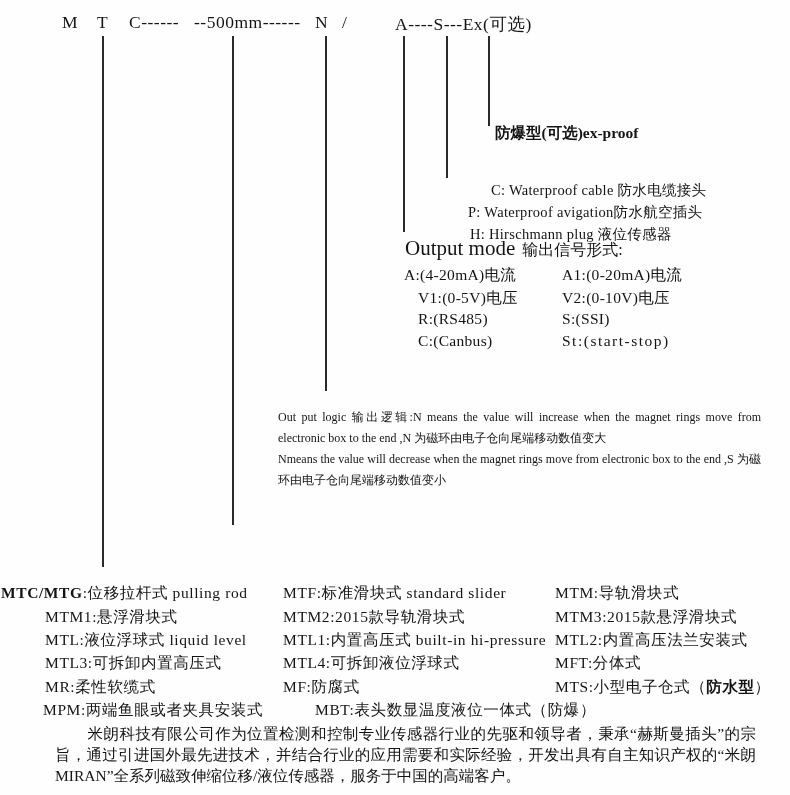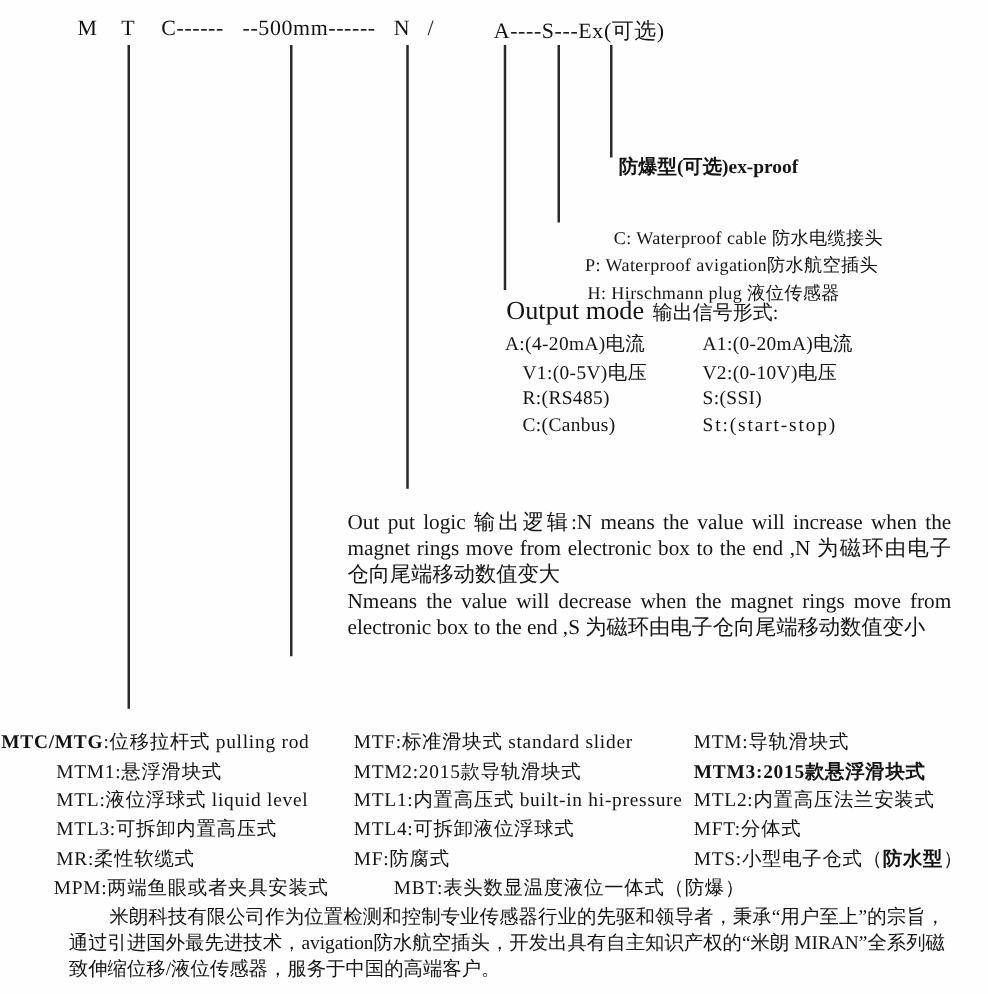--- a/index.html
+++ b/index.html
@@ -53,21 +53,21 @@
     letter-spacing: 0.3px;
   }
   .opt-wide {
     letter-spacing: 1.5px;
   }
   .logic {
     position: absolute;
     left: 278px;
     top: 407px;
     width: 483px;
-    font-size: 17px;
+    font-size: 12px;
     line-height: 21px;
     text-align: justify;
   }
   .logic p {
     margin: 0;
   }
   .stroke-line {
     font-size: 15.5px;
     letter-spacing: 0.2px;
   }
@@ -141,33 +141,33 @@
   </div>
 
 
   <div>
     <div class="model-cell" style="left:1px;   top:583px;"><span class="b">MTC/MTG</span><span>:位移拉杆式 pulling rod</span></div>
     <div class="model-cell" style="left:283px; top:583px;">MTF:标准滑块式 standard slider</div>
     <div class="model-cell" style="left:555px; top:583px;">MTM:导轨滑块式</div>
 
     <div class="model-cell" style="left:45px;  top:607px;">MTM1:悬浮滑块式</div>
     <div class="model-cell" style="left:283px; top:607px;">MTM2:2015款导轨滑块式</div>
-    <div class="model-cell" style="left:555px; top:607px;font-weight:bold;">MTM3:2015款悬浮滑块式</div>
+    <div class="model-cell" style="left:555px; top:607px;">MTM3:2015款悬浮滑块式</div>
 
     <div class="model-cell" style="left:45px;  top:630px;">MTL:液位浮球式 liquid level</div>
     <div class="model-cell" style="left:283px; top:630px;">MTL1:内置高压式 built-in hi-pressure</div>
     <div class="model-cell" style="left:555px; top:630px;">MTL2:内置高压法兰安装式</div>
 
     <div class="model-cell" style="left:45px;  top:653px;">MTL3:可拆卸内置高压式</div>
     <div class="model-cell" style="left:283px; top:653px;">MTL4:可拆卸液位浮球式</div>
     <div class="model-cell" style="left:555px; top:653px;">MFT:分体式</div>
 
     <div class="model-cell" style="left:45px;  top:677px;">MR:柔性软缆式</div>
     <div class="model-cell" style="left:283px; top:677px;">MF:防腐式</div>
     <div class="model-cell" style="left:555px; top:677px;"><span>MTS:小型电子仓式（</span><span class="b">防水型</span><span>）</span></div>
 
     <div class="model-cell" style="left:43px;  top:700px;">MPM:两端鱼眼或者夹具安装式</div>
     <div class="model-cell" style="left:315px; top:700px;">MBT:表头数显温度液位一体式（防爆）</div>
   </div>
 
-  <div class="company">米朗科技有限公司作为位置检测和控制专业传感器行业的先驱和领导者，秉承“用户至上”的宗旨，通过引进国外最先进技术，avigation防水航空插头，开发出具有自主知识产权的“米朗 MIRAN”全系列磁致伸缩位移/液位传感器，服务于中国的高端客户。</div>
+  <div class="company">米朗科技有限公司作为位置检测和控制专业传感器行业的先驱和领导者，秉承“赫斯曼插头”的宗旨，通过引进国外最先进技术，并结合行业的应用需要和实际经验，开发出具有自主知识产权的“米朗 MIRAN”全系列磁致伸缩位移/液位传感器，服务于中国的高端客户。</div>
 
 </div>
 
 </body></html>

